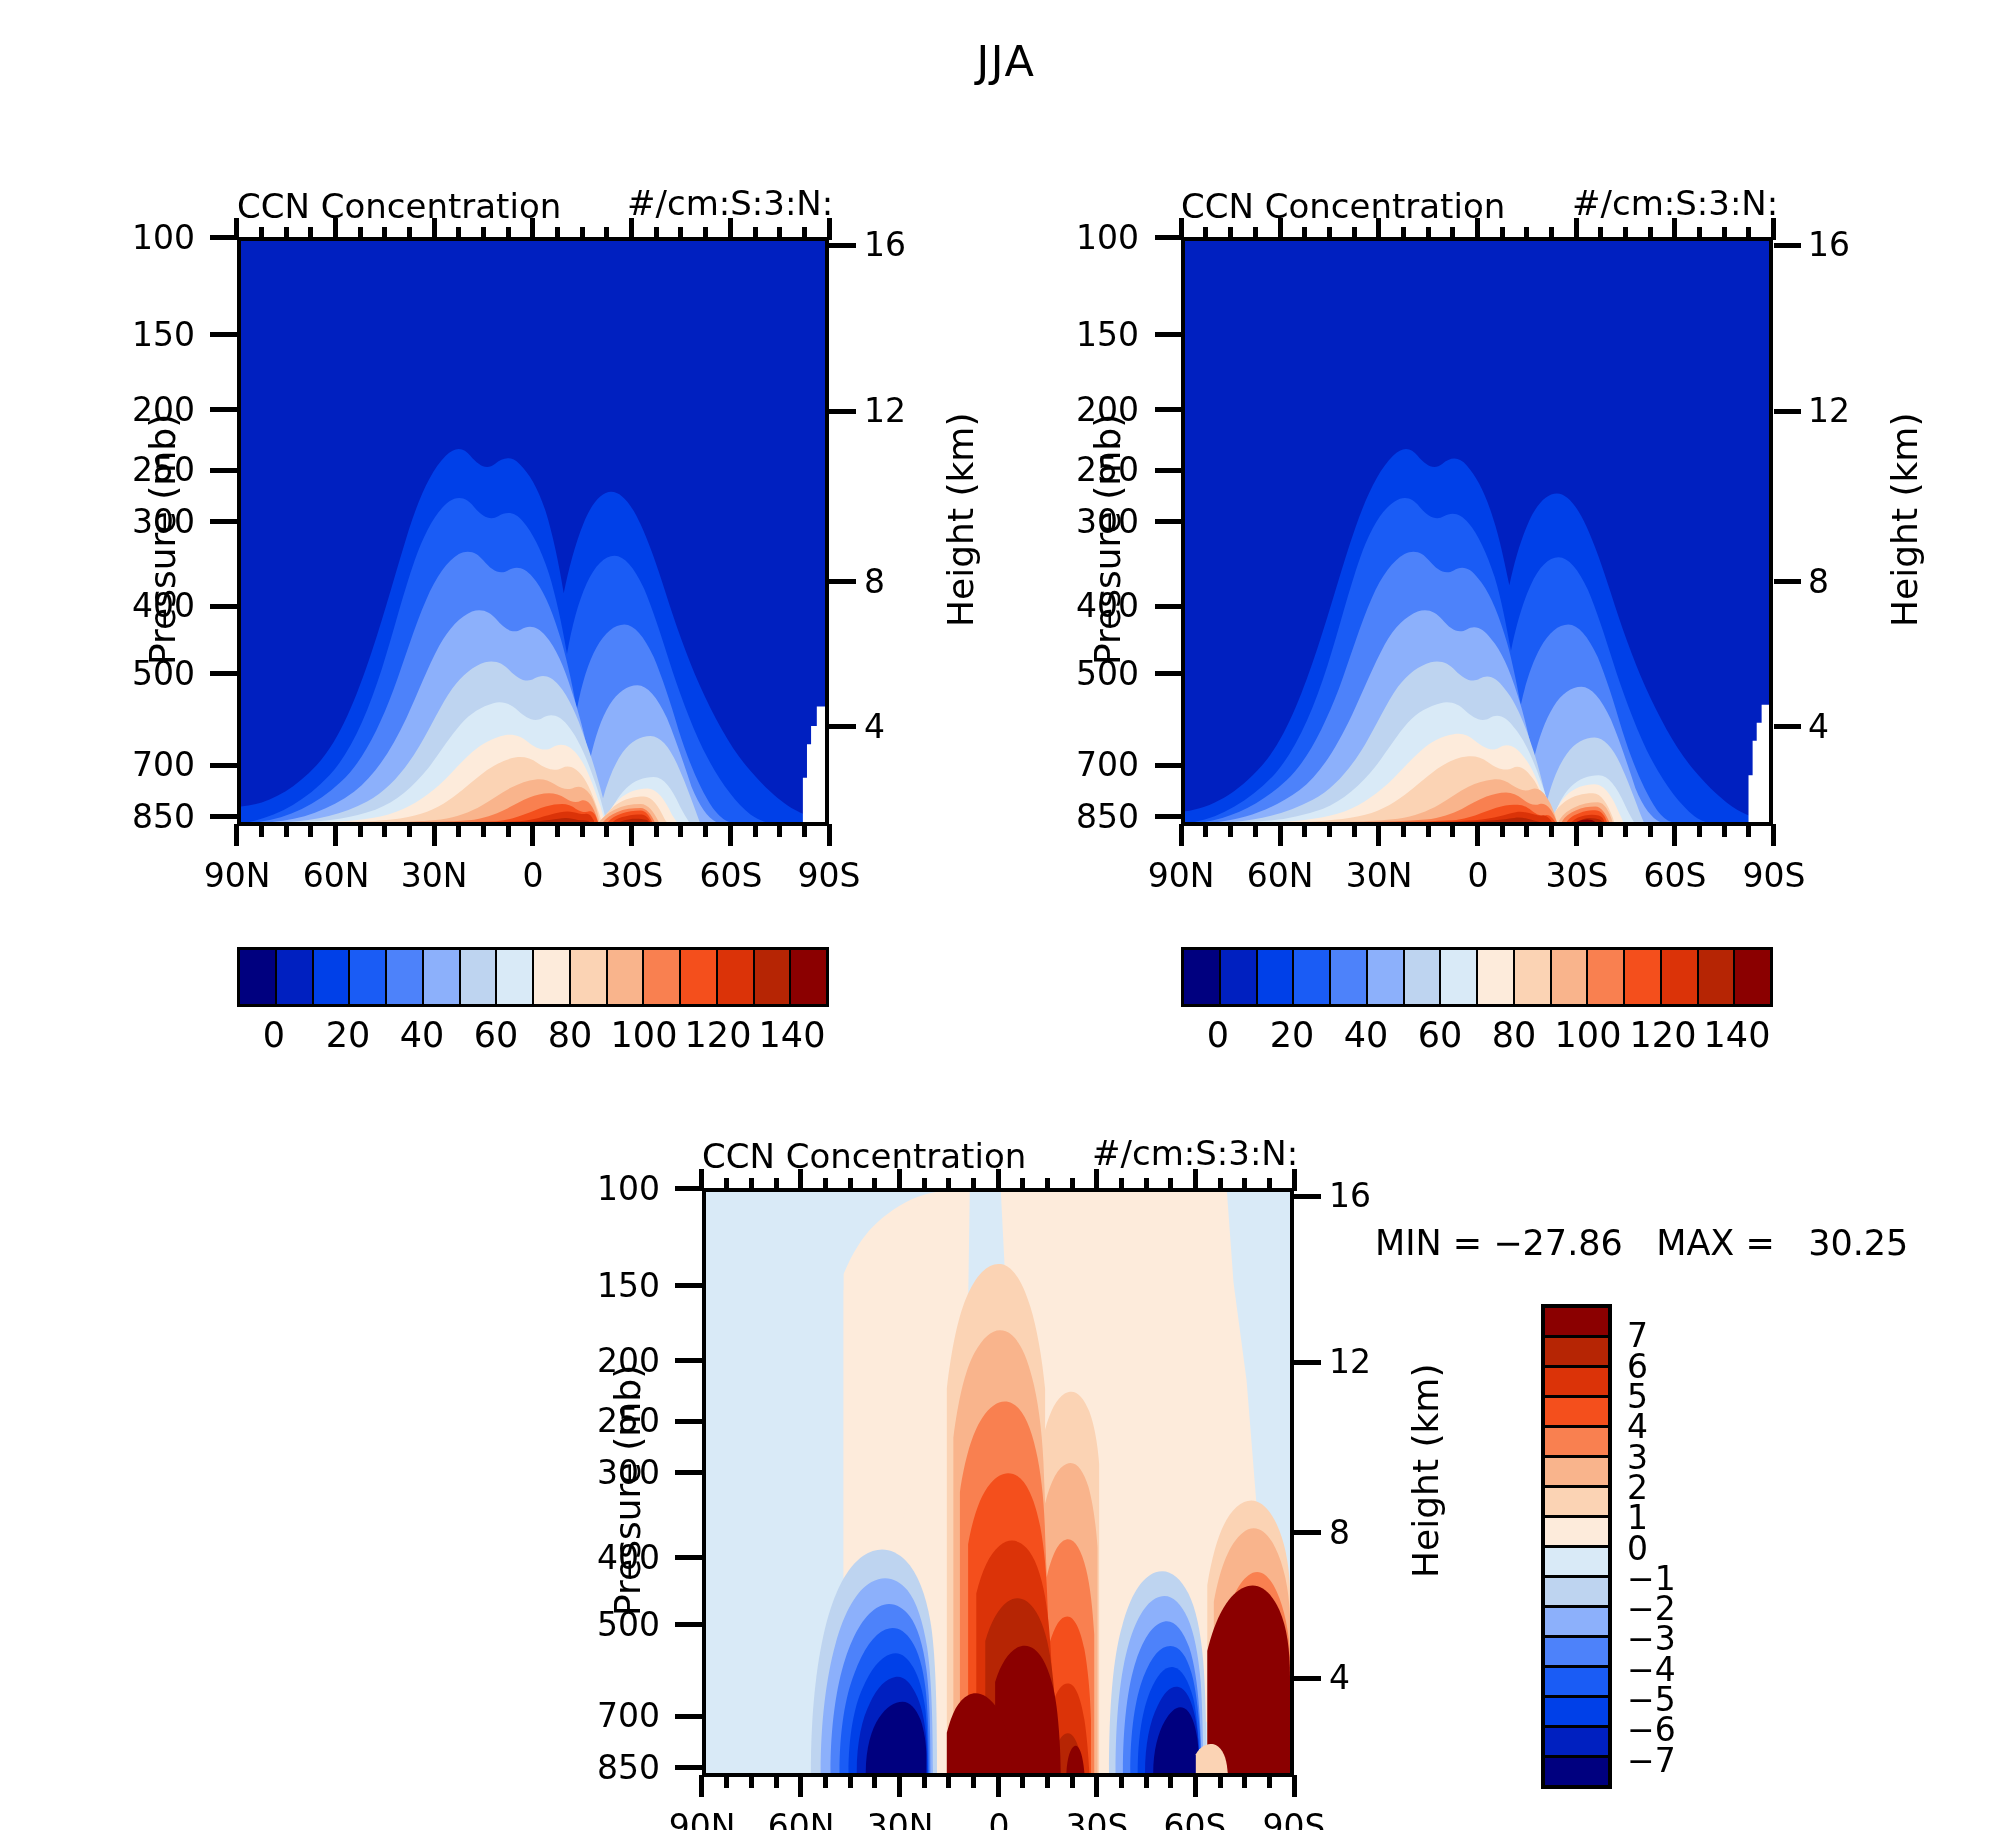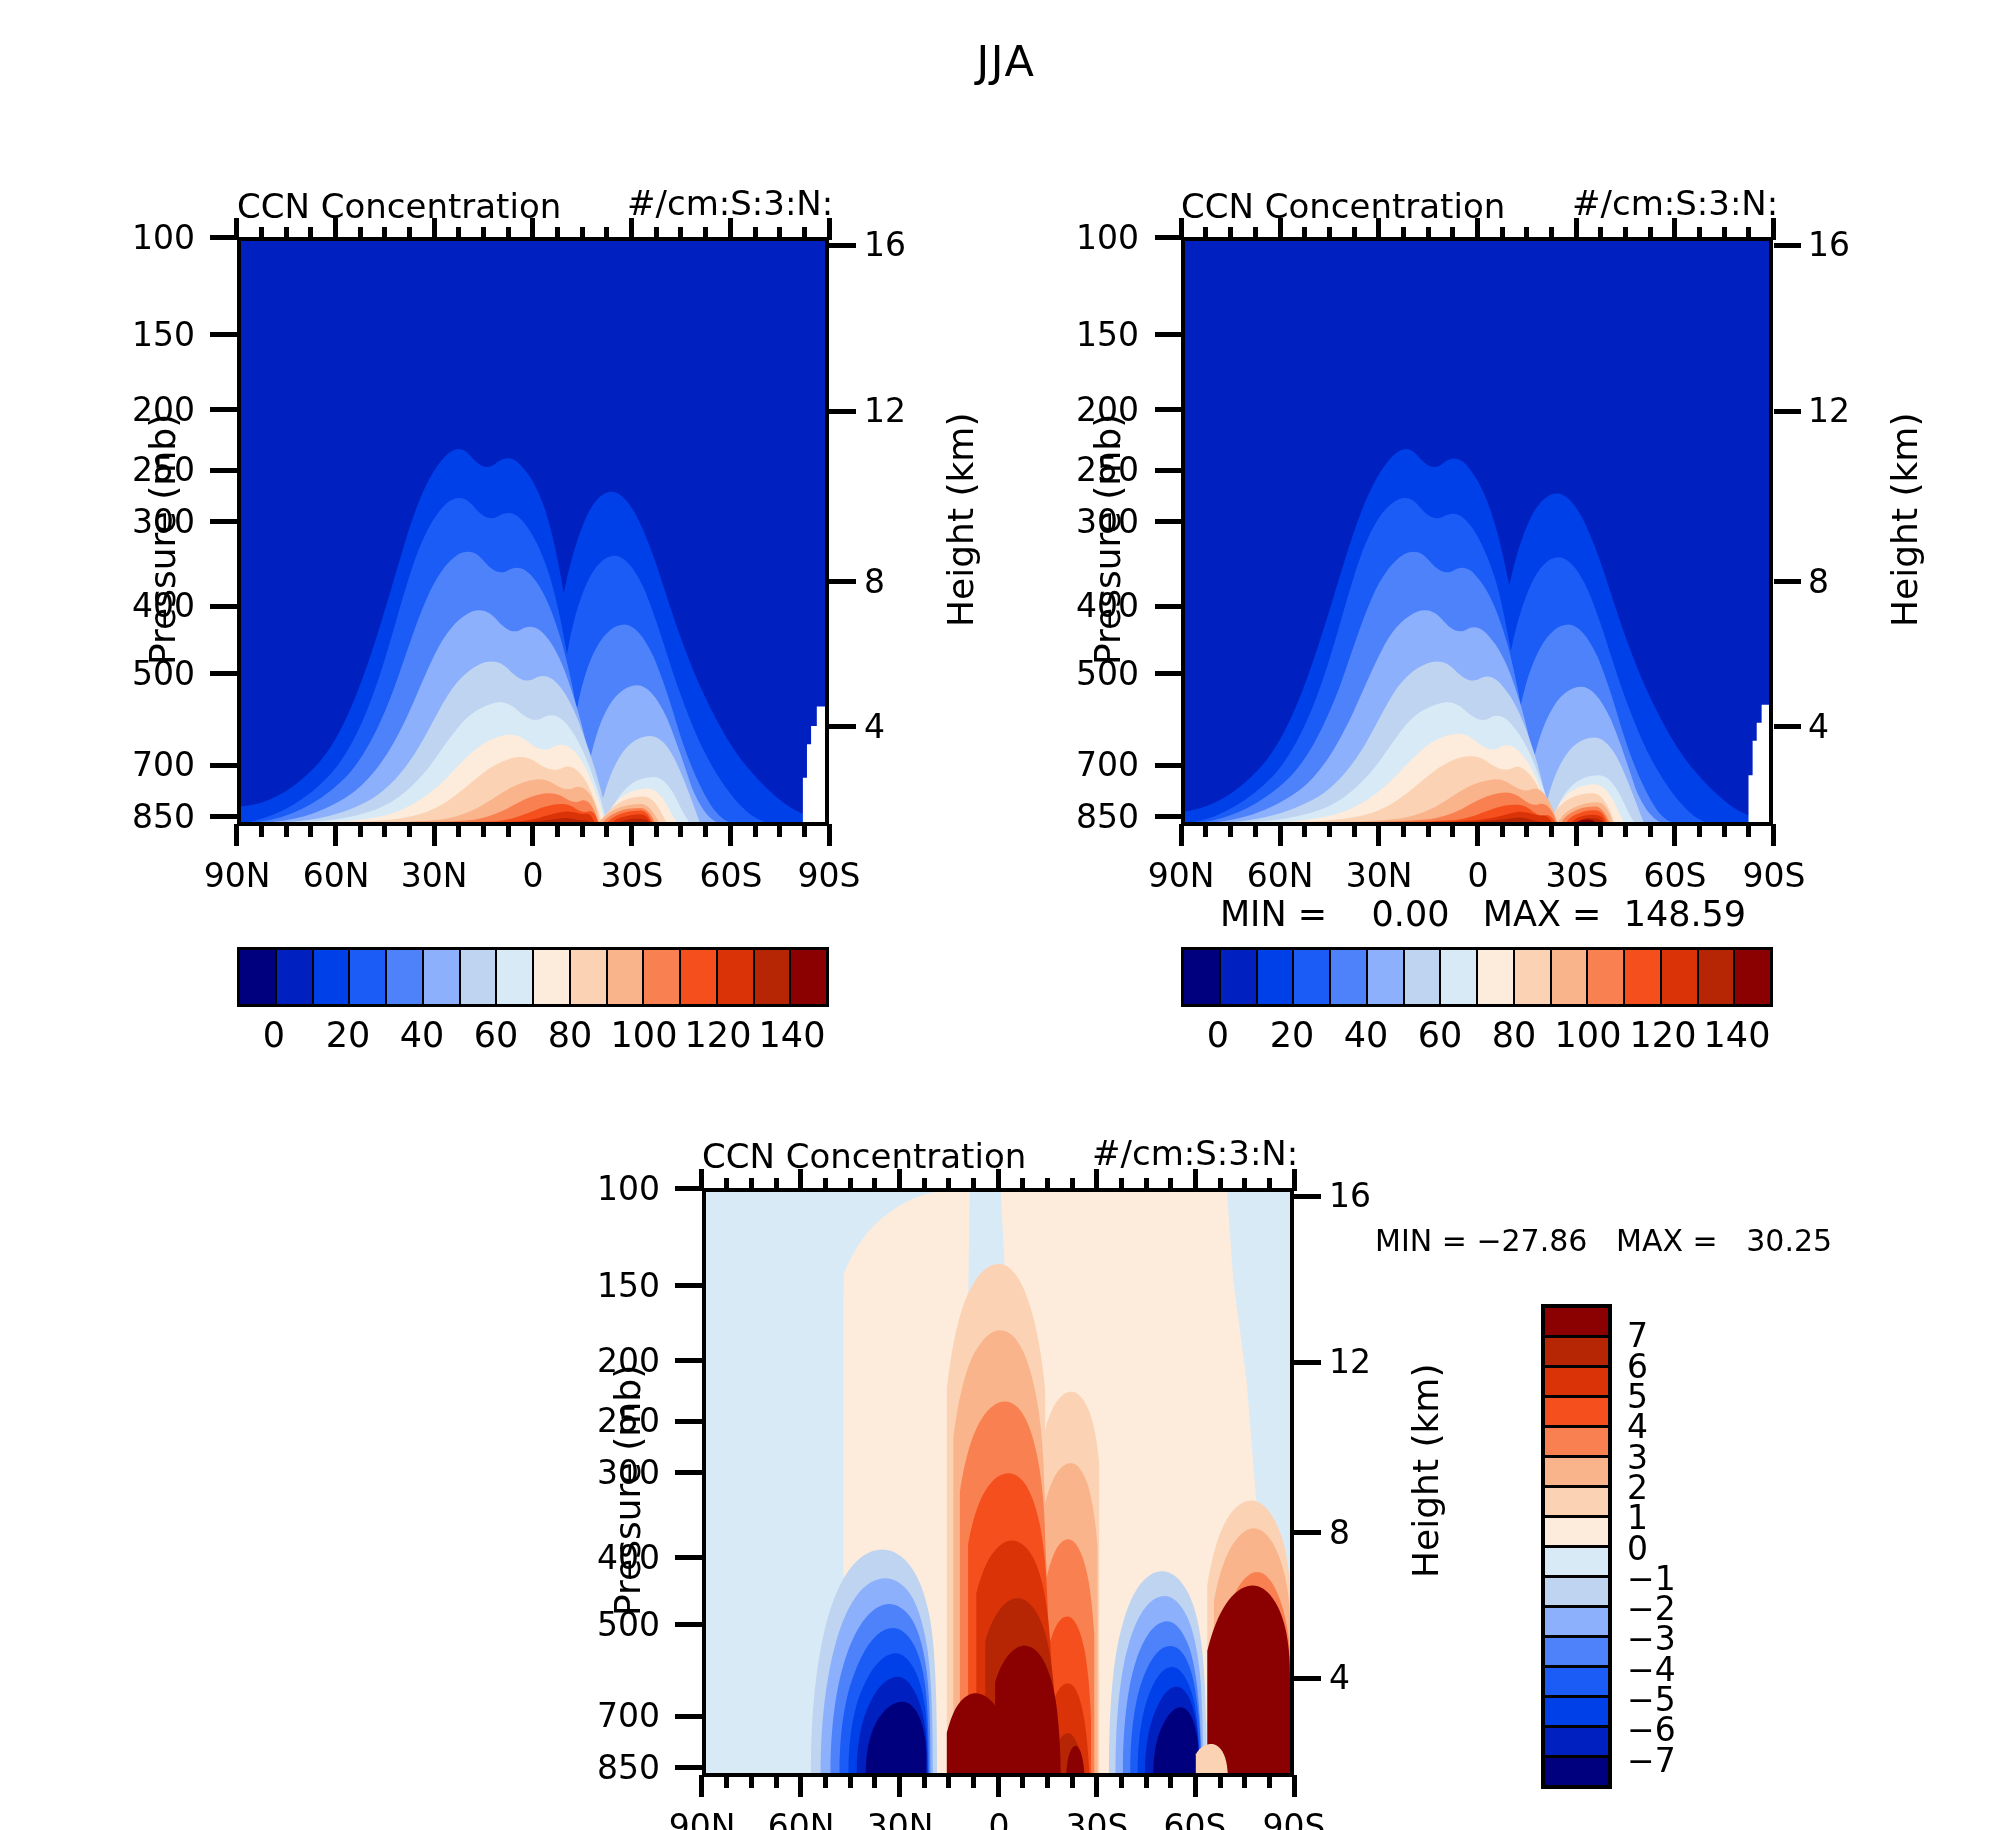--- a/index.html
+++ b/index.html
@@ -397,21 +397,20 @@
     </div>
 
   <div class="txt ctr" style="left:1181px;top:856px;font-size:33px;">90N</div>
   <div class="txt ctr" style="left:1280px;top:856px;font-size:33px;">60N</div>
   <div class="txt ctr" style="left:1379px;top:856px;font-size:33px;">30N</div>
   <div class="txt ctr" style="left:1478px;top:856px;font-size:33px;">0</div>
   <div class="txt ctr" style="left:1577px;top:856px;font-size:33px;">30S</div>
   <div class="txt ctr" style="left:1675px;top:856px;font-size:33px;">60S</div>
   <div class="txt ctr" style="left:1774px;top:856px;font-size:33px;">90S</div>
 
-  <div class="txt ctr" style="left:1483px;top:894px;font-size:35px;">MIN =    0.00   MAX =  148.59</div>
 
   <div class="cbar-h" id="cbar-right" style="left:1181px;top:947px;width:592px;height:60px;">
       <div class="sw" style="background: rgb(0, 0, 127);"></div>
       <div class="sw" style="background: rgb(0, 32, 192);"></div>
       <div class="sw" style="background: rgb(0, 64, 232);"></div>
       <div class="sw" style="background: rgb(26, 92, 245);"></div>
       <div class="sw" style="background: rgb(77, 130, 250);"></div>
       <div class="sw" style="background: rgb(140, 176, 251);"></div>
       <div class="sw" style="background: rgb(190, 212, 240);"></div>
       <div class="sw" style="background: rgb(217, 234, 247);"></div>
@@ -619,21 +618,21 @@
     </div>
 
   <div class="txt ctr" style="left:702px;top:1807px;font-size:33px;">90N</div>
   <div class="txt ctr" style="left:801px;top:1807px;font-size:33px;">60N</div>
   <div class="txt ctr" style="left:900px;top:1807px;font-size:33px;">30N</div>
   <div class="txt ctr" style="left:999px;top:1807px;font-size:33px;">0</div>
   <div class="txt ctr" style="left:1097px;top:1807px;font-size:33px;">30S</div>
   <div class="txt ctr" style="left:1195px;top:1807px;font-size:33px;">60S</div>
   <div class="txt ctr" style="left:1294px;top:1807px;font-size:33px;">90S</div>
 
-  <div class="txt" style="left:1375px;top:1223px;font-size:30px;">MIN = −27.86   MAX =   30.25</div>
+  <div class="txt" style="left:1375px;top:1223px;font-size:35px;">MIN = −27.86   MAX =   30.25</div>
 
   <div class="cbar-v" id="cbar-diff" style="left:1541px;top:1304px;width:71px;height:485px;">
       <div class="sw" style="background: rgb(139, 0, 0);"></div>
       <div class="sw" style="background: rgb(182, 37, 4);"></div>
       <div class="sw" style="background: rgb(219, 51, 8);"></div>
       <div class="sw" style="background: rgb(244, 79, 28);"></div>
       <div class="sw" style="background: rgb(249, 128, 80);"></div>
       <div class="sw" style="background: rgb(249, 180, 140);"></div>
       <div class="sw" style="background: rgb(251, 211, 180);"></div>
       <div class="sw" style="background: rgb(253, 235, 219);"></div>

